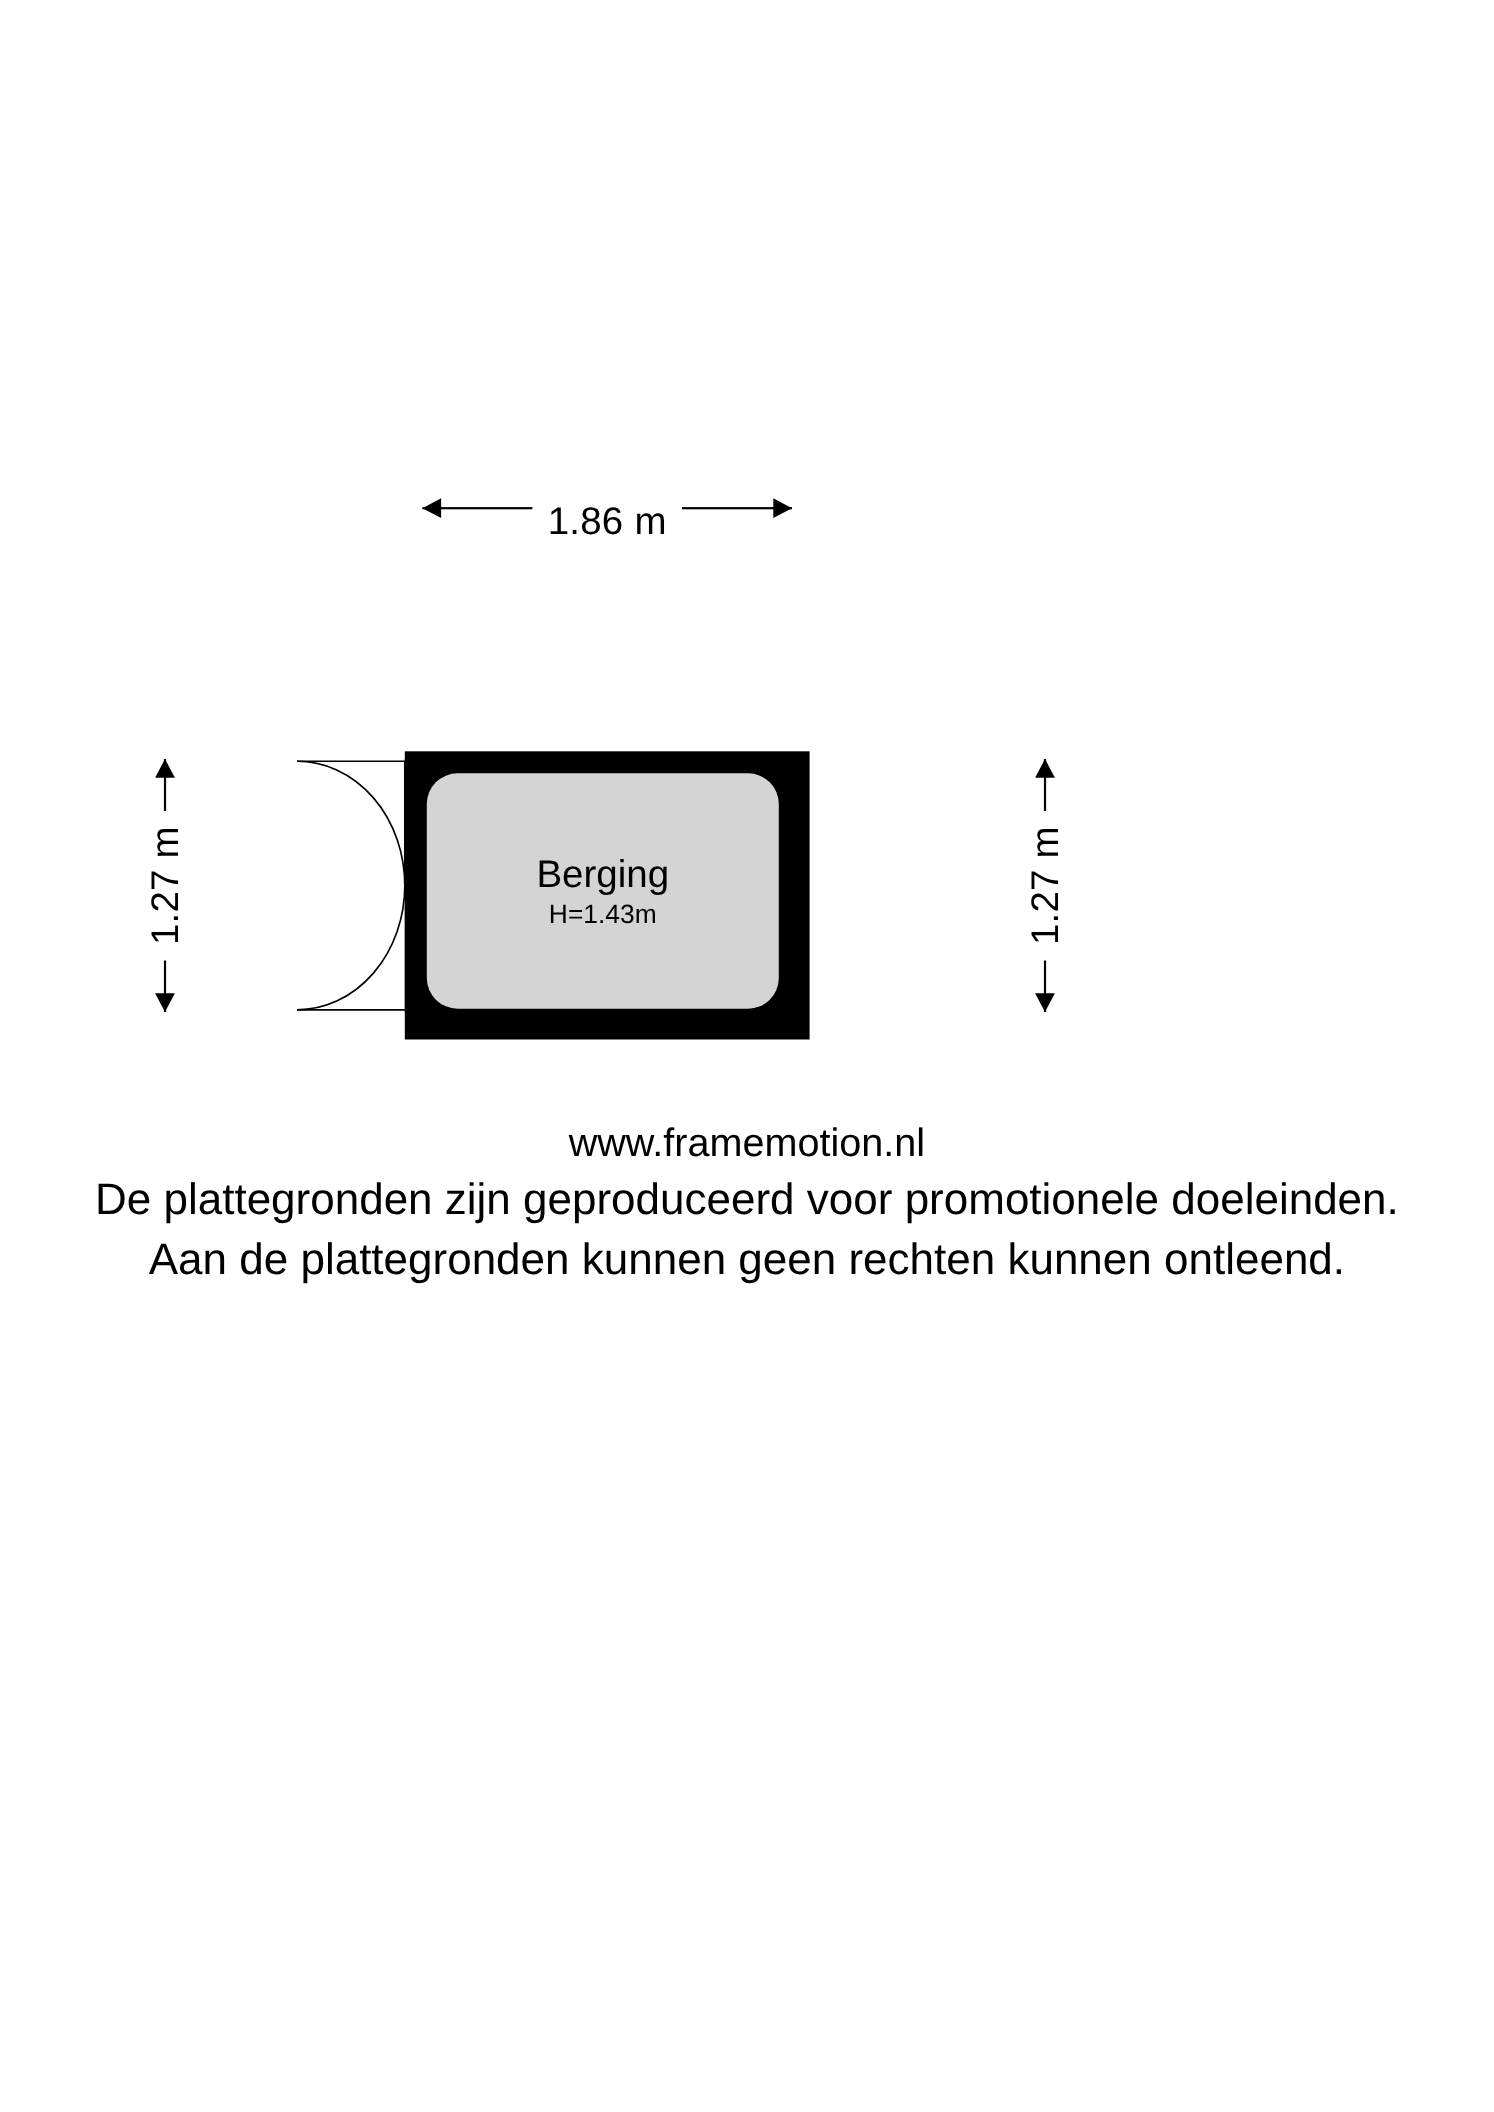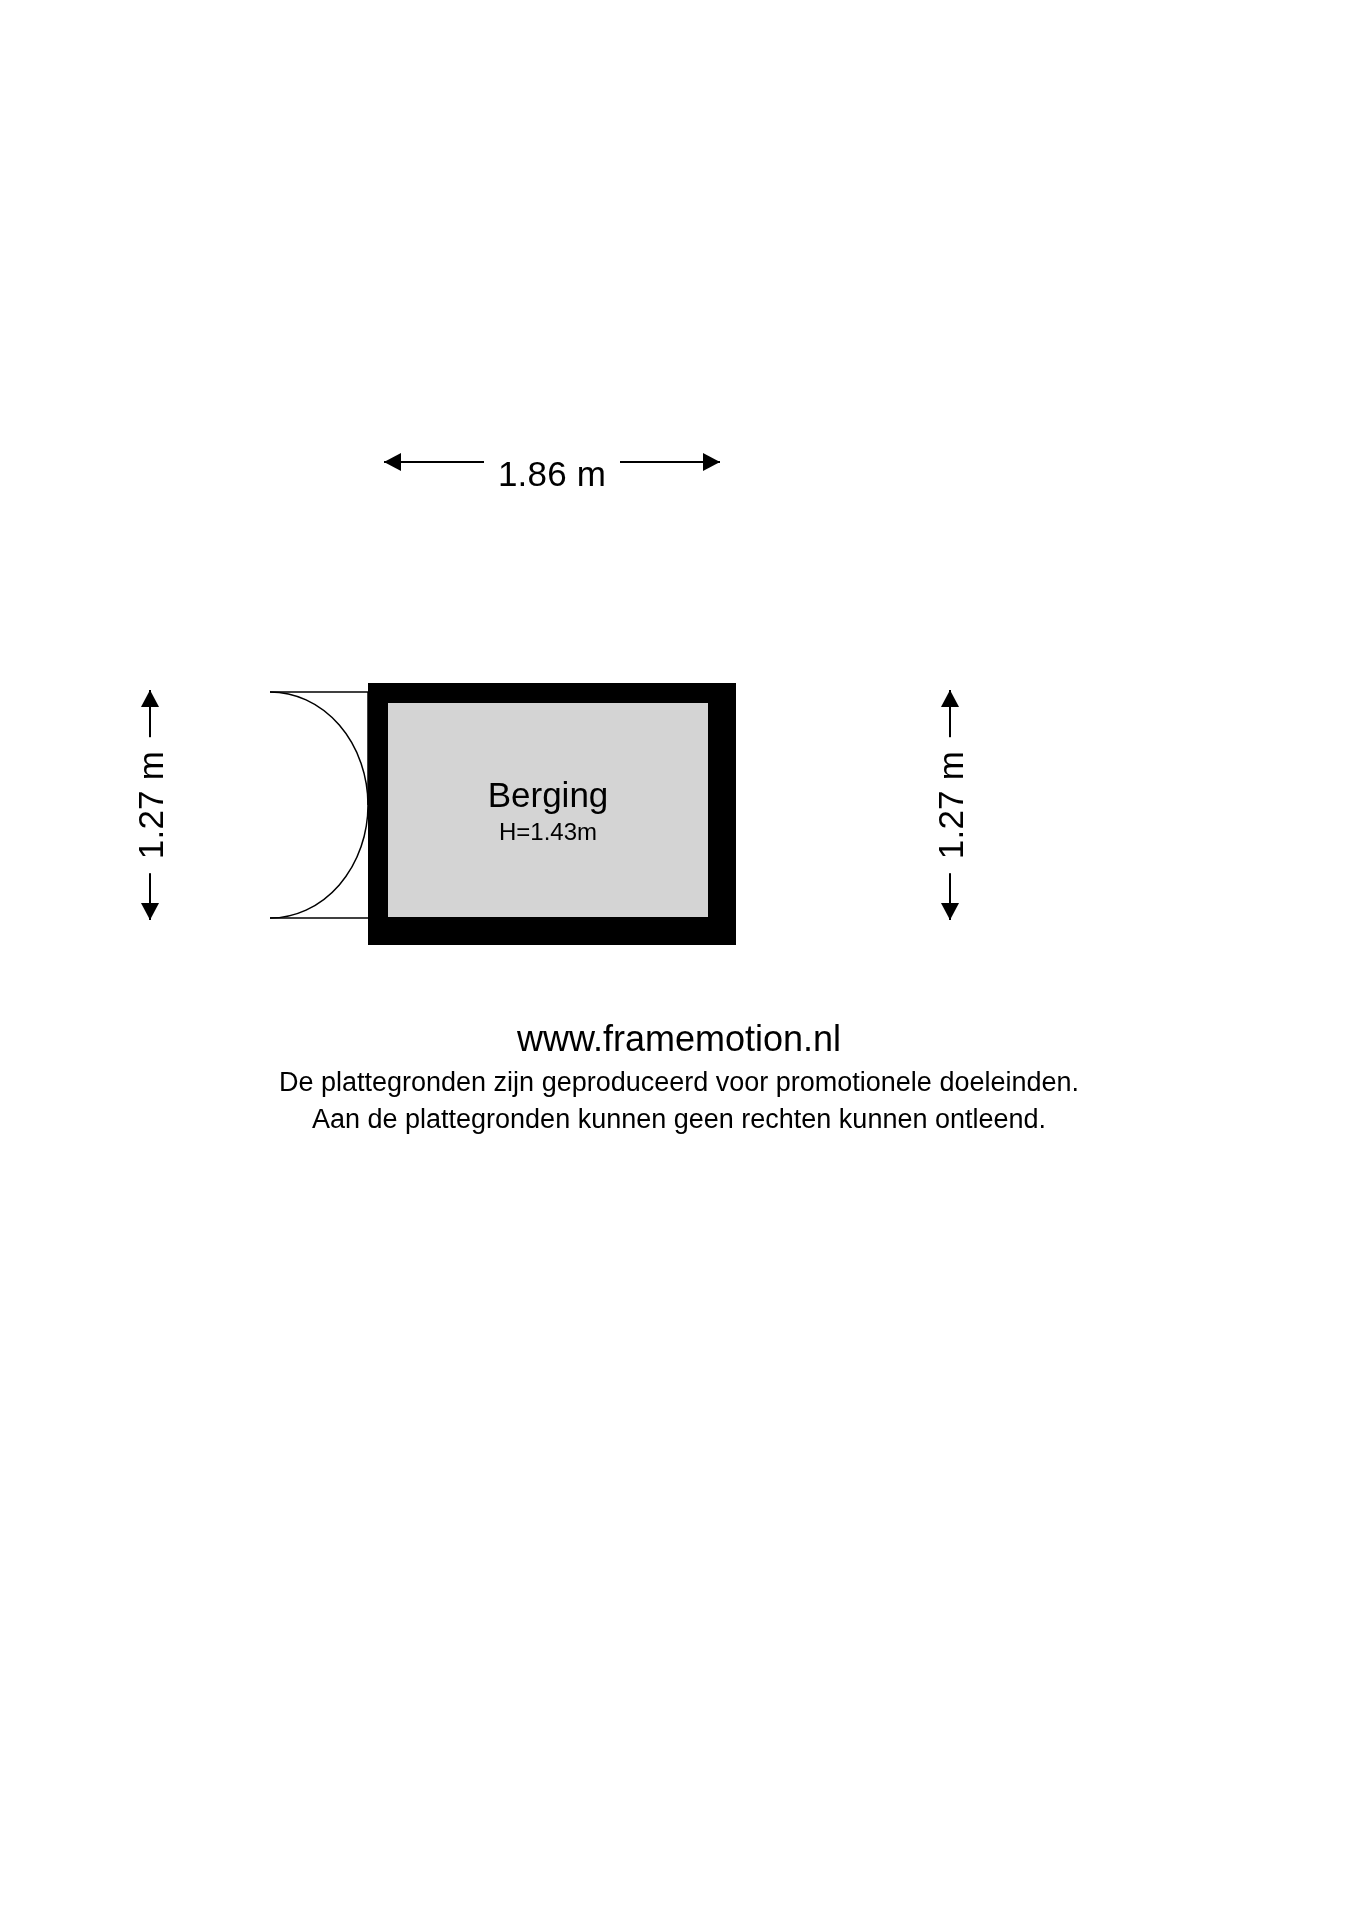--- a/index.html
+++ b/index.html
@@ -126,20 +126,21 @@
     background: #000000;
     box-sizing: border-box;
   }
   #room-interior {
     position: absolute;
     left: 20px;
     top: 20px;
     right: 28px;
     bottom: 28px;
     background: #d4d4d4;
+    border-radius: 28px;
   }
   #room-labels {
     position: absolute;
     left: 0;
     right: 0;
     top: 50%;
     transform: translateY(-50%);
     text-align: center;
     line-height: 1.22;
   }
@@ -176,21 +177,21 @@
     width: 1358px;
     text-align: center;
   }
   #footer .site {
     font-size: 36px;
     line-height: 1.36;
     margin-top: 25px;
   }
   #footer .disclaimer-1,
   #footer .disclaimer-2 {
-    font-size: 27px;
+    font-size: 40px;
     line-height: 1.36;
   }
 </style>
 </head>
 <body>
 
 <div id="plan-stage">
 
   <div class="dim-h" style="left:384px; top:440px; width:336px; height:44px;">
     <div class="line"></div>

